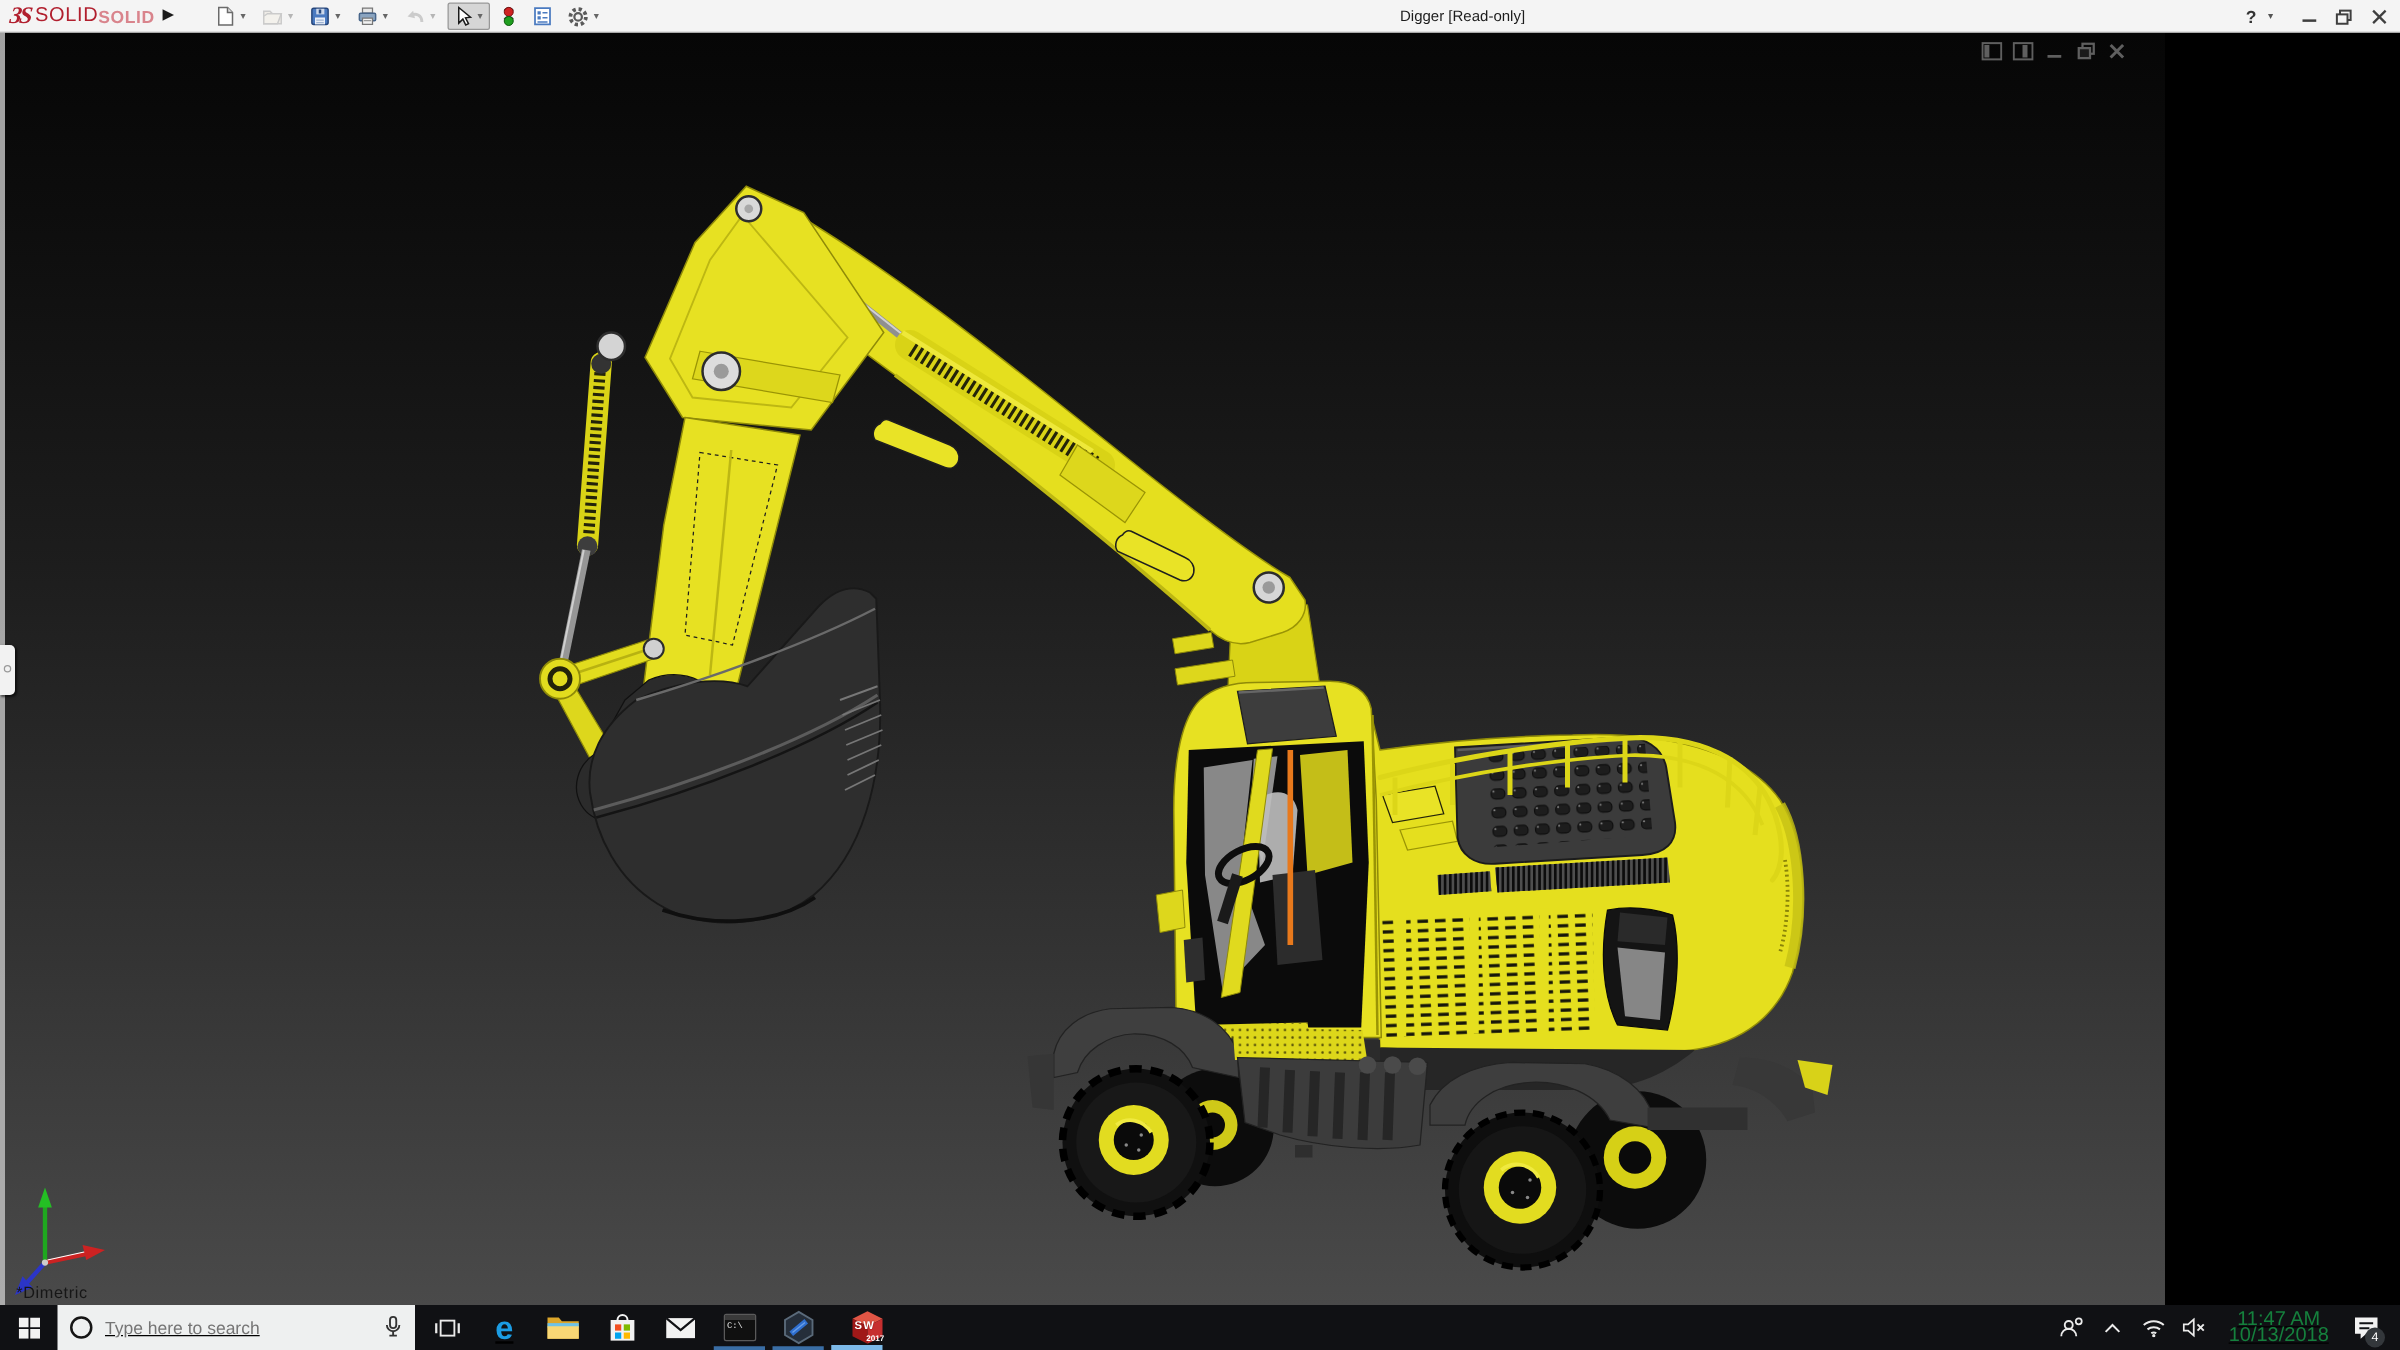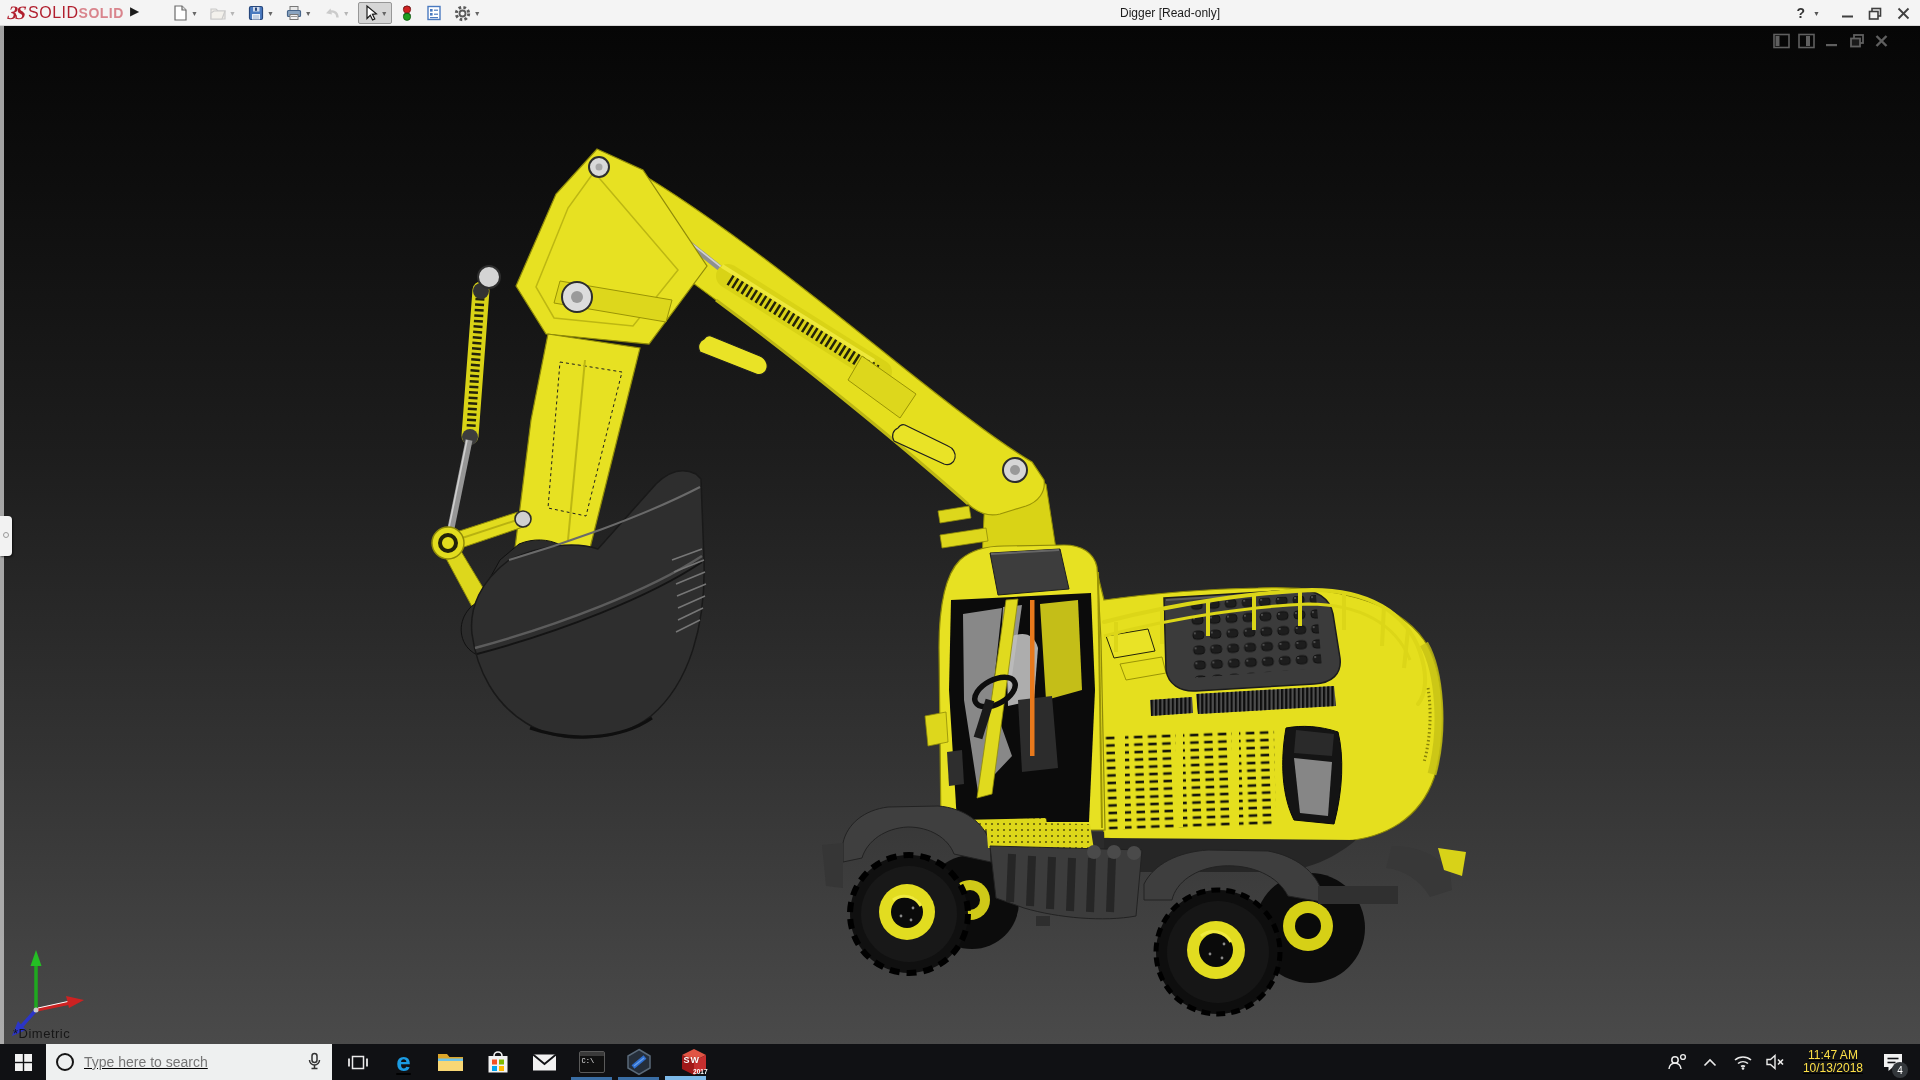--- a/index.html
+++ b/index.html
@@ -21,21 +21,21 @@
   .tbtn.disabled svg { opacity:.45;}
   .tbtn.disabled .dd { color:#b5b5b5;}
   .tbtn.active { background:#d6d6d6; border:1px solid #979797;}
   .title { position:absolute; left:1120px; top:6px; font-size:12px; color:#1c1c1c; }
   .winctl { position:absolute; right:6px; top:0; height:26px; display:flex; align-items:center; gap:6px;}
   .winctl .help { font-size:14px; color:#333; font-weight:bold; padding:0 2px;}
   .winctl .hdd { font-size:7px; color:#555; margin-right:10px;}
   .winbtn { width:22px; height:20px; display:flex; align-items:center; justify-content:center;}
 
   
-  .viewport { position:absolute; left:0; top:26px; width:1920px; height:1018px;
+  .viewport { position:absolute; left:0; top:26px; width:1732px; height:1018px;
               background:linear-gradient(180deg,#060606 0%,#0e0e0e 16%,#1d1d1d 42%,#333333 72%,#4a4a4a 100%);}
   .viewport svg.model { position:absolute; left:0; top:0; }
   .panel-edge { position:absolute; left:0; top:0; width:4px; height:1018px; background:#bdbdbd; opacity:.85;}
   .panel-tab { position:absolute; left:0; top:490px; width:12px; height:40px; background:#f2f2f2;
                border-radius:0 4px 4px 0; box-shadow:1px 1px 2px rgba(0,0,0,.6); }
   .panel-tab .dot { position:absolute; left:3px; top:16px; width:6px; height:6px; border-radius:50%;
                     border:1.5px solid #9a9a9a; }
   .docctl { position:absolute; right:30px; top:7px; display:flex; gap:8px; align-items:center;}
   .docctl .dbtn { width:17px; height:16px; display:flex; align-items:center; justify-content:center;}
   .viewlabel { position:absolute; left:13px; top:1000px; font-size:13px; color:#161616; letter-spacing:.5px;}
@@ -57,21 +57,21 @@
   .cmdicon { width:26px; height:22px; background:#101010; border:1px solid #5a5a5a; border-radius:2px; position:relative;}
   .cmdicon .bar { position:absolute; top:0; left:0; right:0; height:4px; background:#3a3a3a;}
   .cmdicon .ctext { position:absolute; top:5px; left:2px; font-family:"Liberation Mono", monospace;
                     font-size:7px; color:#e8e8e8; letter-spacing:0;}
   .swcube { position:relative; width:28px; height:28px;margin-left:16px;}
   .swcube .swtxt { position:absolute; top:7px; left:4px; font-size:9px; font-weight:bold; color:#fff;
                    letter-spacing:1px; text-shadow:0 0 1px #700;}
   .swcube .swyr { position:absolute; bottom:1px; right:0px; font-size:6.5px; font-weight:bold; color:#fff;}
   .tray { margin-left:auto; display:flex; align-items:center; gap:9px; padding-right:12px; height:36px;}
   .trayicon { width:24px; height:36px; display:flex; align-items:center; justify-content:center;}
-  .clock { text-align:center; color:#fde047; font-size:12px; line-height:13px; padding:0 6px;}
+  .clock { text-align:center; color:#15803d; font-size:16px; line-height:13px; padding:0 6px;}
   .action { position:relative; width:30px; height:36px; display:flex; align-items:center; justify-content:center;}
   .action .badge { position:absolute; right:0px; bottom:2px; width:16px; height:16px; background:#33373b;
                    border-radius:50%; color:#fff; font-size:10px; display:flex; align-items:center; justify-content:center;}
 </style>
 </head>
 <body>
 
 <div class="titlebar">
   <div class="brand">
     <span class="logo3s">3S</span>

